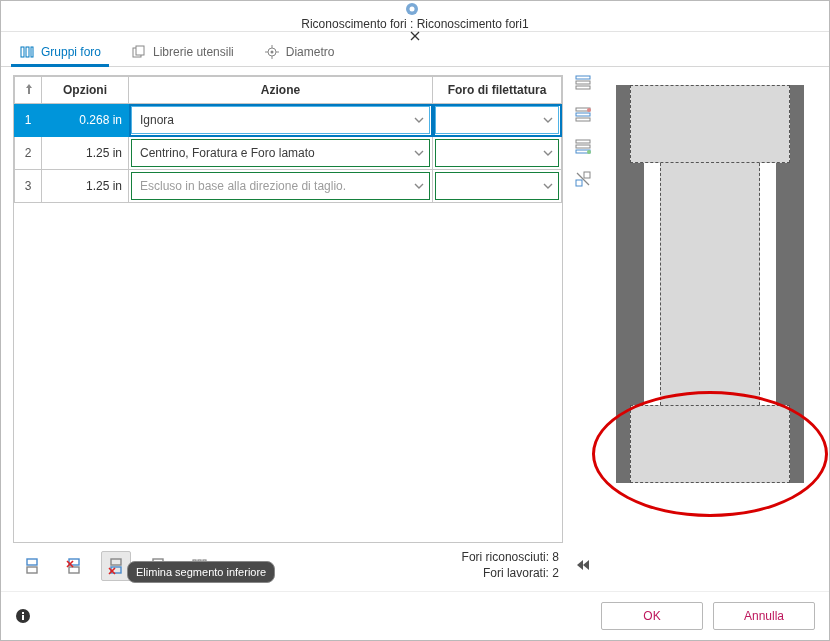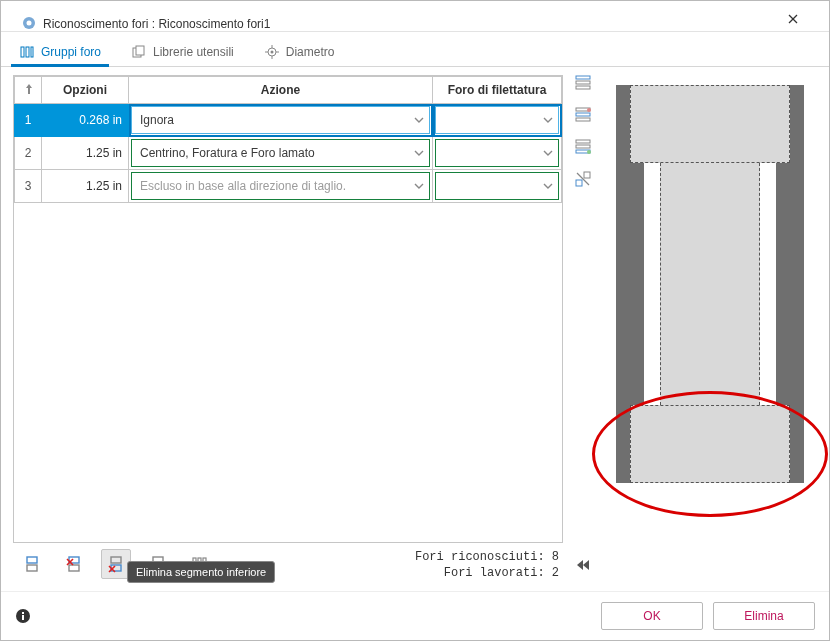--- a/index.html
+++ b/index.html
@@ -8,21 +8,21 @@
     --text-muted: #8f8f8f;
     --accent: #0079c1;
     --accent-light: #4fb3e6;
     --row-sel: #0095da;
     --panel-bg: #ffffff;
     --gray-dark: #6f6f6f;
     --gray-light: #d9d9d9;
   }
   html, body { margin:0; padding:0; font-family: "Segoe UI", Arial, sans-serif; font-size:12px; color:var(--text); background:#fff;}
   .window { width:830px; height:641px; border:1px solid #b9b9b9; box-sizing:border-box; display:flex; flex-direction:column; position:relative;}
-  .titlebar { height:30px; display:flex; align-items:flex-end; padding:0 20px; border-bottom:1px solid #e3e3e3;}
+  .titlebar { height:30px; display:flex; align-items:center; padding:0 20px; border-bottom:1px solid #e3e3e3;flex-direction:column;}
   .titlebar .app-icon { width:16px; height:16px; margin-right:6px;}
   .titlebar .title { flex:1; font-size:12px; color:#333;}
   .titlebar .close { width:32px; height:24px; display:flex; align-items:center; justify-content:center; cursor:pointer;}
   .titlebar .close svg { width:10px; height:10px;}
   .tabs { display:flex; align-items:flex-end; height:28px; padding:6px 8px 0 12px; gap:18px; border-bottom:1px solid #d6d6d6;}
   .tab { display:flex; align-items:center; gap:6px; padding:4px 6px 6px 6px; color:#666; cursor:pointer; position:relative;}
   .tab.active { color:var(--accent);}
   .tab.active::after { content:""; position:absolute; left:-2px; right:-2px; bottom:-1px; height:3px; background:var(--accent);}
   .tab .tab-icon { width:16px; height:16px; display:inline-flex; align-items:center; justify-content:center;}
   .tab .tab-icon svg { width:16px; height:16px;}
@@ -42,27 +42,27 @@
   .cell-dia { text-align:right; padding-right:6px; color:#333;}
   .row.sel .cell-dia { background: var(--row-sel); color:#fff; border-color:var(--row-sel);}
   .combo { display:flex; align-items:center; height:26px; padding:0 4px 0 8px; background:#fff; border:1px solid #15803d; margin:2px;}
   .row.sel .combo { border-color: var(--accent-light);}
   .combo .combo-text { flex:1; white-space:nowrap; overflow:hidden; text-overflow:ellipsis;}
   .combo.disabled .combo-text { color:#9c9c9c;}
   .combo .chev { width:12px; height:12px; color:#888;}
   .row.sel td { box-shadow: inset 0 0 0 0; }
   .row.sel .cell-act, .row.sel .cell-thr { outline:2px solid var(--accent); outline-offset:-2px;}
   th .sort-icon { display:inline-block; margin-left:2px;}
-  .left-toolbar { display:flex; align-items:flex-start; padding:6px 4px 2px 4px; gap:12px;font-family:Liberation Mono, monospace;}
+  .left-toolbar { display:flex; align-items:flex-end; padding:6px 4px 2px 4px; gap:12px;}
   .left-toolbar .spacer { flex:1;}
   .tool-btn { width:28px; height:28px; display:flex; align-items:center; justify-content:center; border:1px solid transparent; border-radius:2px; cursor:pointer;}
   .tool-btn.hover { background:#e8e8e8; border-color:#c5c5c5;}
   .tool-btn svg { width:20px; height:20px;}
   .stats { text-align:right; font-size:12px; color:#333; line-height:1.35;}
-  .tooltip { position:absolute; left:126px; top:560px; background:#4a4a4a; color:#fff; padding:4px 8px; font-size:11px; border-radius:3px; border:1px solid #888;}
+  .tooltip { position:absolute; left:126px; top:560px; background:#4a4a4a; color:#fff; padding:4px 8px; font-size:11px; border-radius:8px; border:1px solid #888;}
   .side-icons { width:28px; padding:6px 2px; display:flex; flex-direction:column; gap:12px; align-items:center;}
   .side-icons .ico { width:20px; height:20px; cursor:pointer; display:flex; align-items:center; justify-content:center;}
   .side-icons .ico svg { width:18px; height:18px;}
   .rewind { margin-top:auto; padding-top:8px;}
   .preview-pane { width:218px; padding:6px 10px 6px 2px; position:relative; display:flex; align-items:flex-start; justify-content:center;}
   .preview-canvas { width:200px; height:410px; background:#fff; position:relative; margin-top:6px;}
   .bar-outer-top, .bar-outer-bot { position:absolute; background:var(--gray-dark);}
   .bar-outer-top { left:6px; right:6px; top:6px; height:20px;}
   .bar-outer-bot { left:6px; right:6px; bottom:6px; height:20px;}
   .shaft-l, .shaft-r { position:absolute; background:var(--gray-dark); top:26px; bottom:26px; width:28px;}
@@ -321,16 +321,16 @@
   <div class="footer">
     <span class="info-icon">
       <svg viewBox="0 0 16 16">
           <circle cx="8" cy="8" r="7" fill="#333"></circle>
           <rect x="7" y="7" width="2" height="5" fill="#fff"></rect>
           <rect x="7" y="4" width="2" height="2" fill="#fff"></rect>
         </svg>
     </span>
     <div class="spacer"></div>
     <div class="btn">OK</div>
-    <div class="btn">Elimina</div>
+    <div class="btn">Annulla</div>
   </div>
 
 </div>
 
 </body></html>

